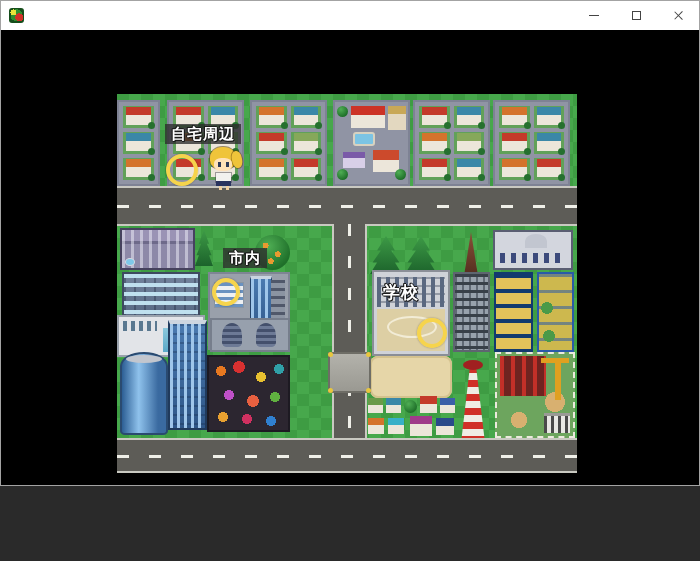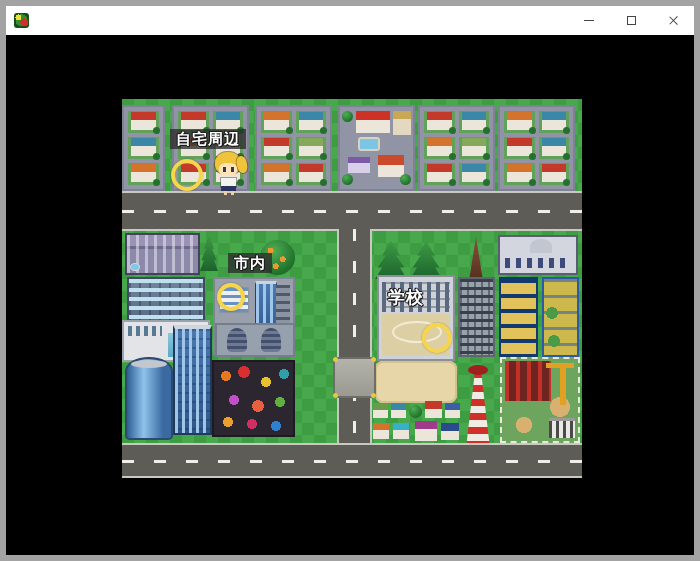--- a/index.html
+++ b/index.html
@@ -1,17 +1,17 @@
 <!DOCTYPE html>
 <html><head>
 <meta charset="utf-8">
 <style>
   html,body{margin:0;padding:0;background:#2a2a2a;}
   *{box-sizing:border-box;}
-  .window{position:relative;width:700px;height:561px;background:#b91c1c;border:6px solid #a3a3a3;font-family:"Liberation Sans",sans-serif;overflow:hidden;}
+  .window{position:relative;width:700px;height:486px;background:#b91c1c;border:1px solid #a3a3a3;font-family:"Liberation Sans",sans-serif;overflow:hidden;}
   .titlebar{position:absolute;top:0;left:0;right:0;height:29px;background:#fff;display:flex;align-items:center;}
   .app-icon{width:15px;height:15px;margin-left:8px;border-radius:3px;
     background:radial-gradient(circle at 30% 30%,#e8e23a 0 3px,transparent 3px),
                radial-gradient(circle at 68% 62%,#d03028 0 4px,transparent 4px),
                radial-gradient(circle at 50% 48%,#2f8f2f 0 6px,#164e1c 6px);}
   .tb-btns{margin-left:auto;display:flex;height:100%;}
   .tb-btn{width:42px;height:100%;display:flex;align-items:center;justify-content:center;}
   .glyph-min{width:10px;height:1px;background:#444;}
   .glyph-max{width:9px;height:9px;border:1px solid #444;background:transparent;}
   .glyph-x{position:relative;width:11px;height:11px;}

